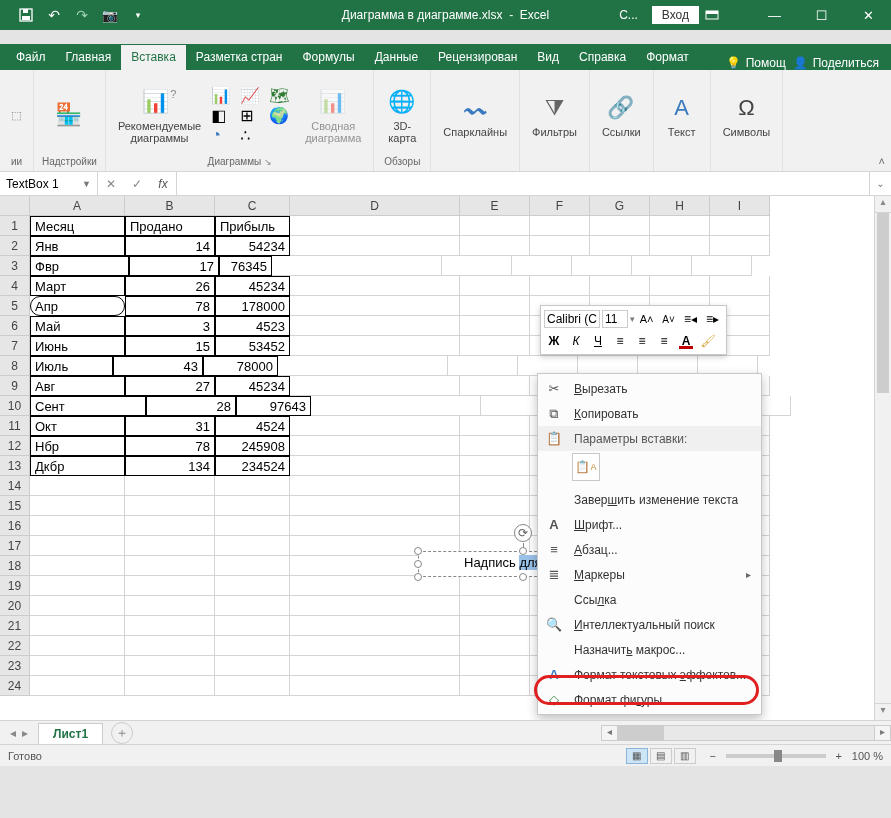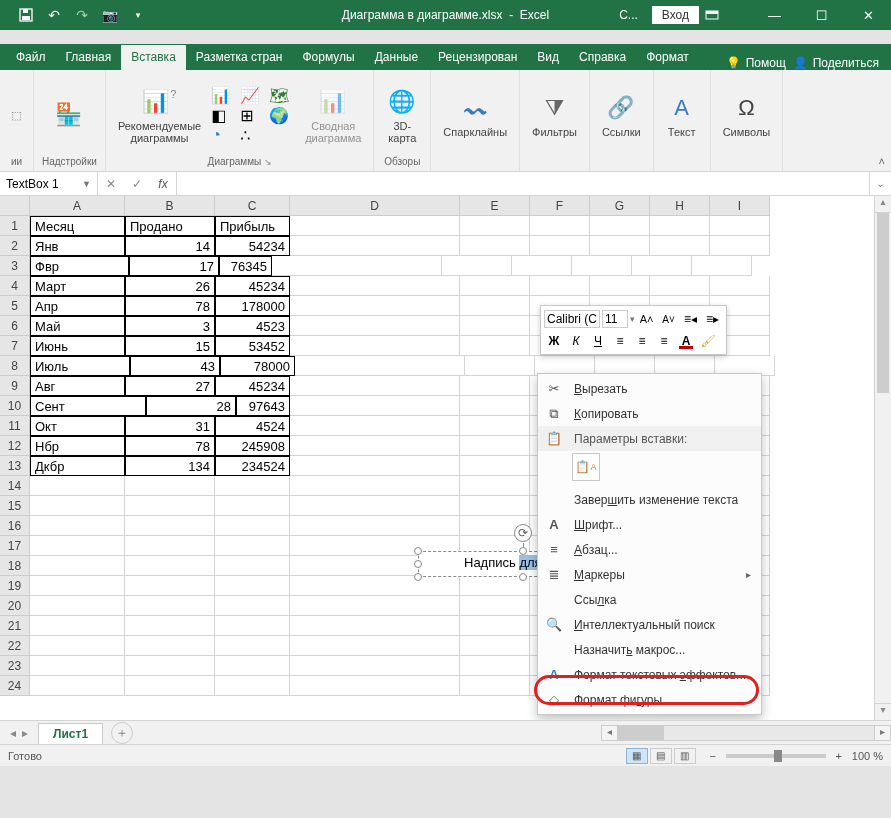--- a/index.html
+++ b/index.html
@@ -361,21 +361,21 @@
         <div class="cell cB tborder num" style="width: 90px;">26</div>
         <div class="cell cC tborder num" style="width: 75px;">45234</div>
         <div class="cell cD" style="width: 170px;"></div>
         <div class="cell cE" style="width: 70px;"></div>
         <div class="cell cF" style="width: 60px;"></div>
         <div class="cell cG" style="width: 60px;"></div>
         <div class="cell cH" style="width: 60px;"></div>
         <div class="cell cI" style="width: 60px;"></div>
       </div>
       <div class="cellrow">
-        <div class="cell cA tborder" style="width: 95px;">Апр</div>
+        <div class="cell cA tborder" style="width: 95px; border-radius: 10px;">Апр</div>
         <div class="cell cB tborder num" style="width: 90px;">78</div>
         <div class="cell cC tborder num" style="width: 75px;">178000</div>
         <div class="cell cD" style="width: 170px;"></div>
         <div class="cell cE" style="width: 70px;"></div>
         <div class="cell cF" style="width: 60px;"></div>
         <div class="cell cG" style="width: 60px;"></div>
         <div class="cell cH" style="width: 60px;"></div>
         <div class="cell cI" style="width: 60px;"></div>
       </div>
       <div class="cellrow">
@@ -394,21 +394,21 @@
         <div class="cell cB tborder num" style="width: 90px;">15</div>
         <div class="cell cC tborder num" style="width: 75px;">53452</div>
         <div class="cell cD" style="width: 170px;"></div>
         <div class="cell cE" style="width: 70px;"></div>
         <div class="cell cF" style="width: 60px;"></div>
         <div class="cell cG" style="width: 60px;"></div>
         <div class="cell cH" style="width: 60px;"></div>
         <div class="cell cI" style="width: 60px;"></div>
       </div>
       <div class="cellrow">
-        <div class="cell cA tborder" style="width: 100px;">Июль</div>
+        <div class="cell cA tborder" style="width: 83px;">Июль</div>
         <div class="cell cB tborder num" style="width: 90px;">43</div>
         <div class="cell cC tborder num" style="width: 75px;">78000</div>
         <div class="cell cD" style="width: 170px;"></div>
         <div class="cell cE" style="width: 70px;"></div>
         <div class="cell cF" style="width: 60px;"></div>
         <div class="cell cG" style="width: 60px;"></div>
         <div class="cell cH" style="width: 60px;"></div>
         <div class="cell cI" style="width: 60px;"></div>
       </div>
       <div class="cellrow">
@@ -418,21 +418,21 @@
         <div class="cell cD" style="width: 170px;"></div>
         <div class="cell cE" style="width: 70px;"></div>
         <div class="cell cF" style="width: 60px;"></div>
         <div class="cell cG" style="width: 60px;"></div>
         <div class="cell cH" style="width: 60px;"></div>
         <div class="cell cI" style="width: 60px;"></div>
       </div>
       <div class="cellrow">
         <div class="cell cA tborder" style="width: 116px;">Сент</div>
         <div class="cell cB tborder num" style="width: 90px;">28</div>
-        <div class="cell cC tborder num" style="width: 54px;">97643</div>
+        <div class="cell cC tborder num" style="width: 75px;">97643</div>
         <div class="cell cD" style="width: 170px;"></div>
         <div class="cell cE" style="width: 70px;"></div>
         <div class="cell cF" style="width: 60px;"></div>
         <div class="cell cG" style="width: 60px;"></div>
         <div class="cell cH" style="width: 60px;"></div>
         <div class="cell cI" style="width: 60px;"></div>
       </div>
       <div class="cellrow">
         <div class="cell cA tborder" style="width: 95px;">Окт</div>
         <div class="cell cB tborder num" style="width: 90px;">31</div>

